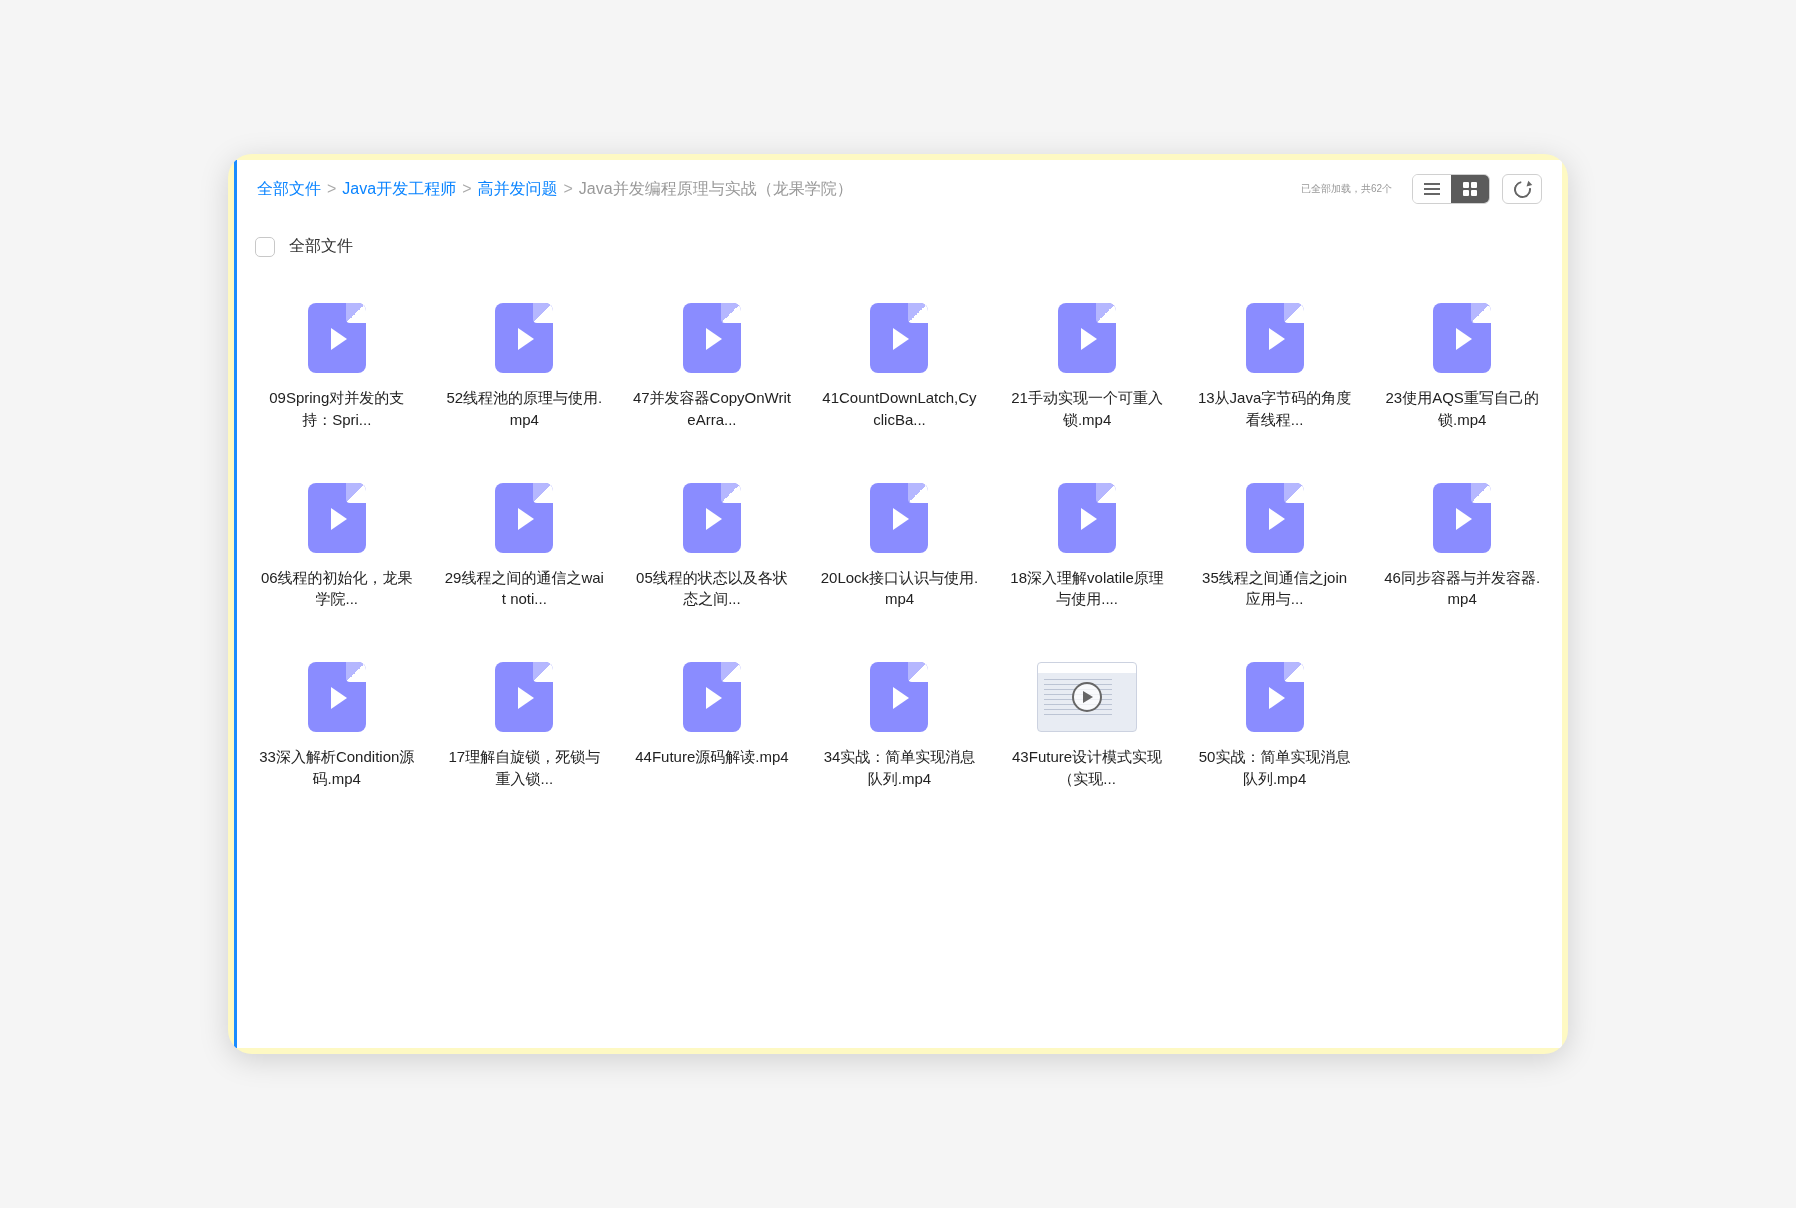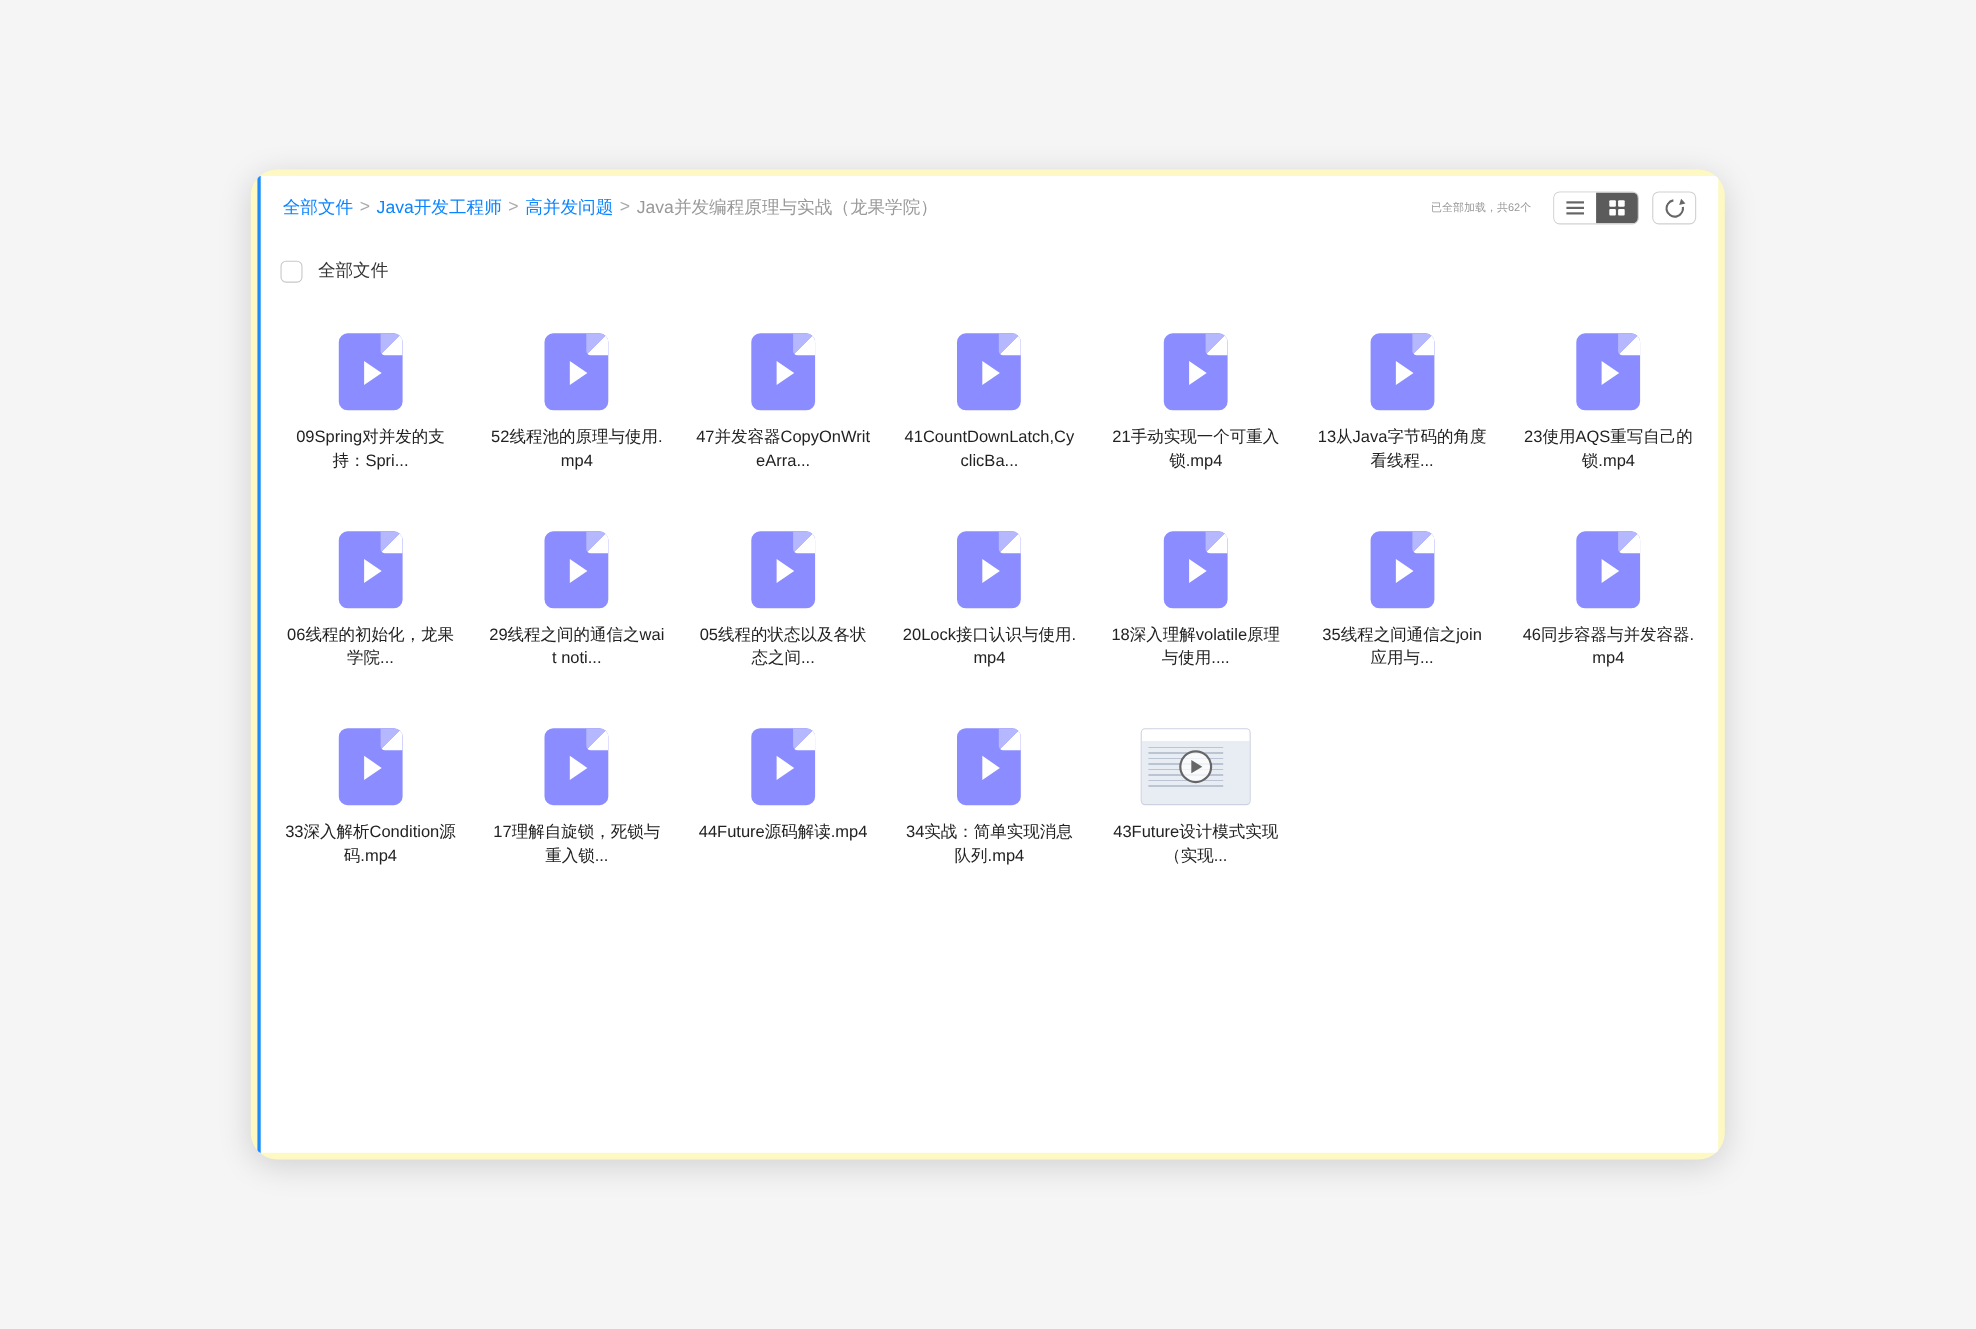--- a/index.html
+++ b/index.html
@@ -414,16 +414,23 @@
             <div class="play"></div>
           </div>
           <div class="file-name">34实战：简单实现消息队列.mp4</div>
         </div>
         <div class="file-item">
           <div class="file-thumb">
             <div class="play-circle"></div>
           </div>
           <div class="file-name">43Future设计模式实现（实现...</div>
         </div>
+        <div class="file-item">
+          <div class="file-icon">
+            <div class="doc-shape"></div>
+            <div class="play"></div>
+          </div>
+          <div class="file-name">50实战：简单实现消息队列.mp4</div>
+        </div>
       </div>
 
   </div>
 </div>
 
 </body></html>

